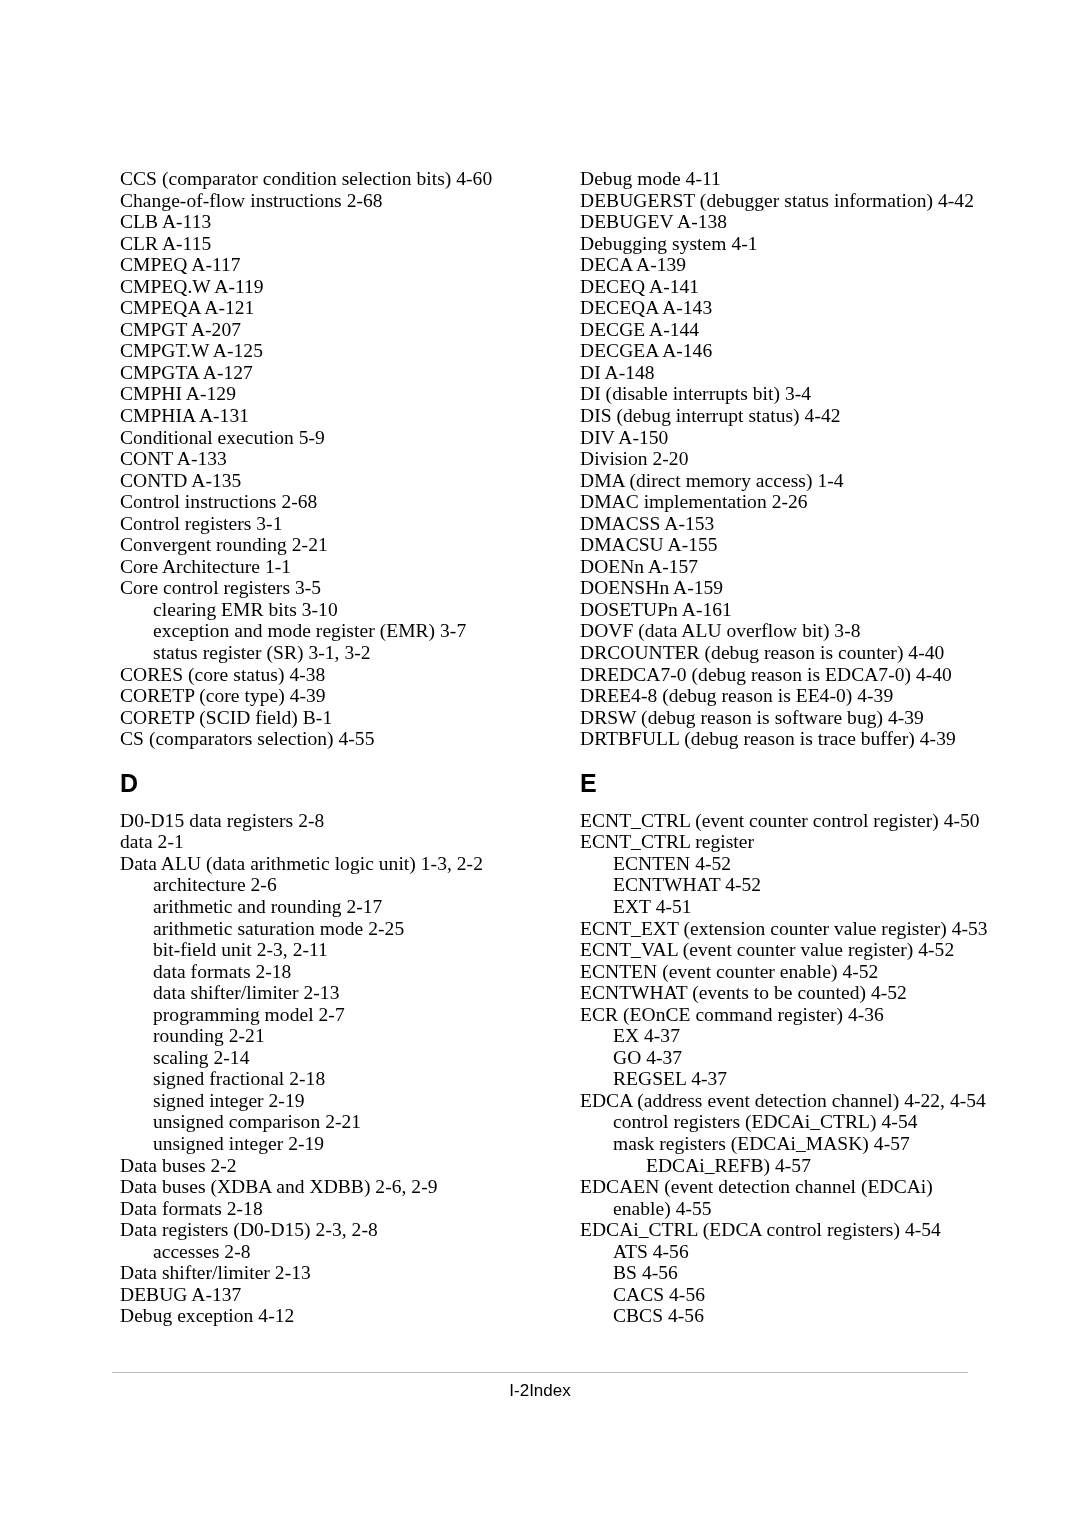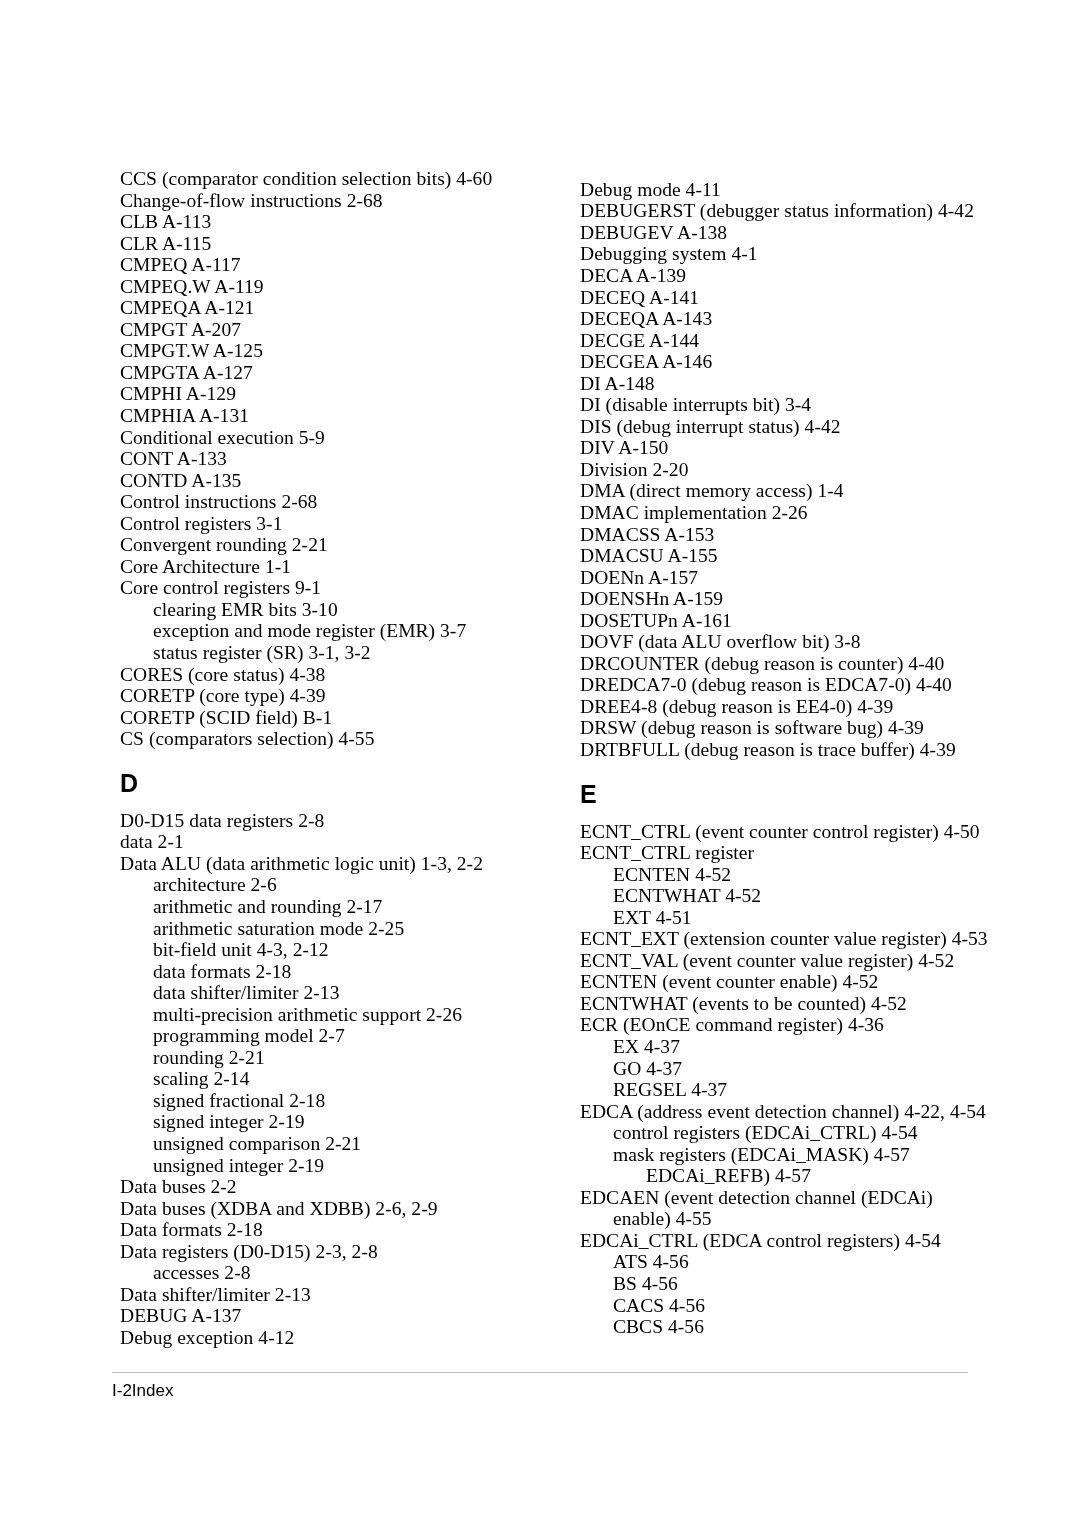--- a/index.html
+++ b/index.html
@@ -66,21 +66,21 @@
     top: 1372px;
     width: 856px;
   }
   .footer-rule {
     width: 100%;
     height: 1px;
     background: #bdbdbd;
   }
   .footer-row {
     display: flex;
-    justify-content: flex-start;
+    justify-content: center;
     align-items: baseline;
     margin-top: 8px;
     font-family: "Liberation Sans", "DejaVu Sans", sans-serif;
     font-size: 17px;
     color: #000000;
   }
 </style>
 </head>
 <body>
 
@@ -102,41 +102,40 @@
           <div class="entry lvl0">CMPGTA A-127</div>
           <div class="entry lvl0">CMPHI A-129</div>
           <div class="entry lvl0">CMPHIA A-131</div>
           <div class="entry lvl0">Conditional execution 5-9</div>
           <div class="entry lvl0">CONT A-133</div>
           <div class="entry lvl0">CONTD A-135</div>
           <div class="entry lvl0">Control instructions 2-68</div>
           <div class="entry lvl0">Control registers 3-1</div>
           <div class="entry lvl0">Convergent rounding 2-21</div>
           <div class="entry lvl0">Core Architecture 1-1</div>
-          <div class="entry lvl0">Core control registers 9-1</div>
+          <div class="entry lvl0">Core control registers 3-5</div>
           <div class="entry lvl1">clearing EMR bits 3-10</div>
           <div class="entry lvl1">exception and mode register (EMR) 3-7</div>
           <div class="entry lvl1">status register (SR) 3-1, 3-2</div>
           <div class="entry lvl0">CORES (core status) 4-38</div>
           <div class="entry lvl0">CORETP (core type) 4-39</div>
           <div class="entry lvl0">CORETP (SCID field) B-1</div>
           <div class="entry lvl0">CS (comparators selection) 4-55</div>
         </div>
       <h2 class="section-head">D</h2>
       <div>
           <div class="entry lvl0">D0-D15 data registers 2-8</div>
           <div class="entry lvl0">data 2-1</div>
           <div class="entry lvl0">Data ALU (data arithmetic logic unit) 1-3, 2-2</div>
           <div class="entry lvl1">architecture 2-6</div>
           <div class="entry lvl1">arithmetic and rounding 2-17</div>
           <div class="entry lvl1">arithmetic saturation mode 2-25</div>
-          <div class="entry lvl1">bit-field unit 4-3, 2-12</div>
+          <div class="entry lvl1">bit-field unit 2-3, 2-11</div>
           <div class="entry lvl1">data formats 2-18</div>
           <div class="entry lvl1">data shifter/limiter 2-13</div>
-          <div class="entry lvl1">multi-precision arithmetic support 2-26</div>
           <div class="entry lvl1">programming model 2-7</div>
           <div class="entry lvl1">rounding 2-21</div>
           <div class="entry lvl1">scaling 2-14</div>
           <div class="entry lvl1">signed fractional 2-18</div>
           <div class="entry lvl1">signed integer 2-19</div>
           <div class="entry lvl1">unsigned comparison 2-21</div>
           <div class="entry lvl1">unsigned integer 2-19</div>
           <div class="entry lvl0">Data buses 2-2</div>
           <div class="entry lvl0">Data buses (XDBA and XDBB) 2-6, 2-9</div>
           <div class="entry lvl0">Data formats 2-18</div>

